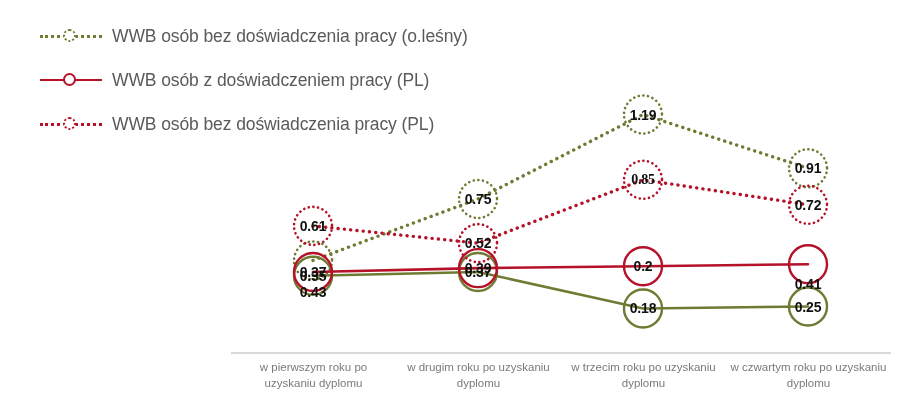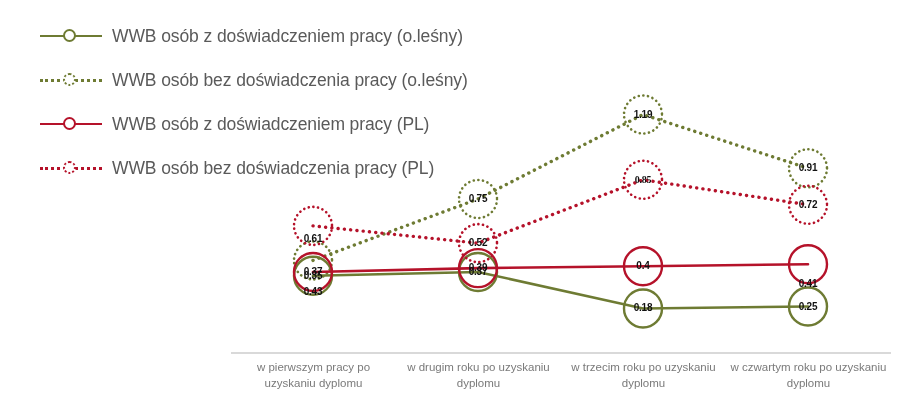--- a/index.html
+++ b/index.html
@@ -78,21 +78,21 @@
     width: 900px;
     height: 402px;
     pointer-events: none;
   }
   #plot svg { display: block; }
 
   
   .dlabel {
     position: absolute;
     transform: translate(-50%, -50%);
-    font-size: 10px;
+    font-size: 14px;
     font-weight: bold;
     color: #111111;
     white-space: nowrap;
     letter-spacing: -0.2px;
     line-height: 1;
   }
 
   
   #axis-line {
     position: absolute;
@@ -117,27 +117,20 @@
     line-height: 1.35;
     padding: 0 3px;
     box-sizing: border-box;
   }
 </style>
 </head>
 <body>
 
 <div id="legend">
 
-  <div class="legend-row">
-    <span class="legend-key">
-      <span class="lk-line" style="border-top-color:#6E7B33"></span>
-      <span class="lk-marker" style="border-color:#6E7B33"></span>
-    </span>
-    <span class="legend-label">WWB osób z doświadczeniem pracy (o.leśny)</span>
-  </div>
 
   <div class="legend-row">
     <span class="legend-key">
       <span class="lk-line dotted" style="border-top-color:#6E7B33"></span>
       <span class="lk-marker dotted" style="border-color:#6E7B33"></span>
     </span>
     <span class="legend-label">WWB osób bez doświadczenia pracy (o.leśny)</span>
   </div>
 
   <div class="legend-row">
@@ -187,27 +180,27 @@
     <div class="dlabel" style="left: 313px; top: 275.8px;">0.35</div>
     <div class="dlabel" style="left: 478px; top: 271.96px;">0.37</div>
     <div class="dlabel" style="left: 643px; top: 308.44px;">0.18</div>
     <div class="dlabel" style="left: 808px; top: 306.52px;">0.25</div>
     <div class="dlabel" style="left: 313px; top: 260.44px; margin-top: 32px;">0.43</div>
     <div class="dlabel" style="left: 478px; top: 199px;">0.75</div>
     <div class="dlabel" style="left: 643px; top: 114.52px;">1.19</div>
     <div class="dlabel" style="left: 808px; top: 168.28px;">0.91</div>
     <div class="dlabel" style="left: 313px; top: 271.96px;">0.37</div>
     <div class="dlabel" style="left: 478px; top: 268.12px;">0.39</div>
-    <div class="dlabel" style="left: 643px; top: 266.2px;">0.4</div>
+    <div class="dlabel" style="left: 643px; top: 266.2px;">0.2</div>
     <div class="dlabel" style="left: 808px; top: 264.28px; margin-top: 20px;">0.41</div>
-    <div class="dlabel" style="left: 313px; top: 225.88px; margin-top: 13px;">0.61</div>
+    <div class="dlabel" style="left: 313px; top: 225.88px;">0.61</div>
     <div class="dlabel" style="left: 478px; top: 243.16px;">0.52</div>
     <div class="dlabel" style="left: 643px; top: 179.8px; font-family: Liberation Serif, serif;">0.85</div>
     <div class="dlabel" style="left: 808px; top: 204.76px;">0.72</div>
   </div>
 
 <div id="axis-line"></div>
 <div id="cat-labels">
-  <div class="cat-cell">w pierwszym pracy po uzyskaniu dyplomu</div>
+  <div class="cat-cell">w pierwszym roku po uzyskaniu dyplomu</div>
   <div class="cat-cell">w drugim roku po uzyskaniu dyplomu</div>
   <div class="cat-cell">w trzecim roku po uzyskaniu dyplomu</div>
   <div class="cat-cell">w czwartym roku po uzyskaniu dyplomu</div>
 </div>
 
 </body></html>

